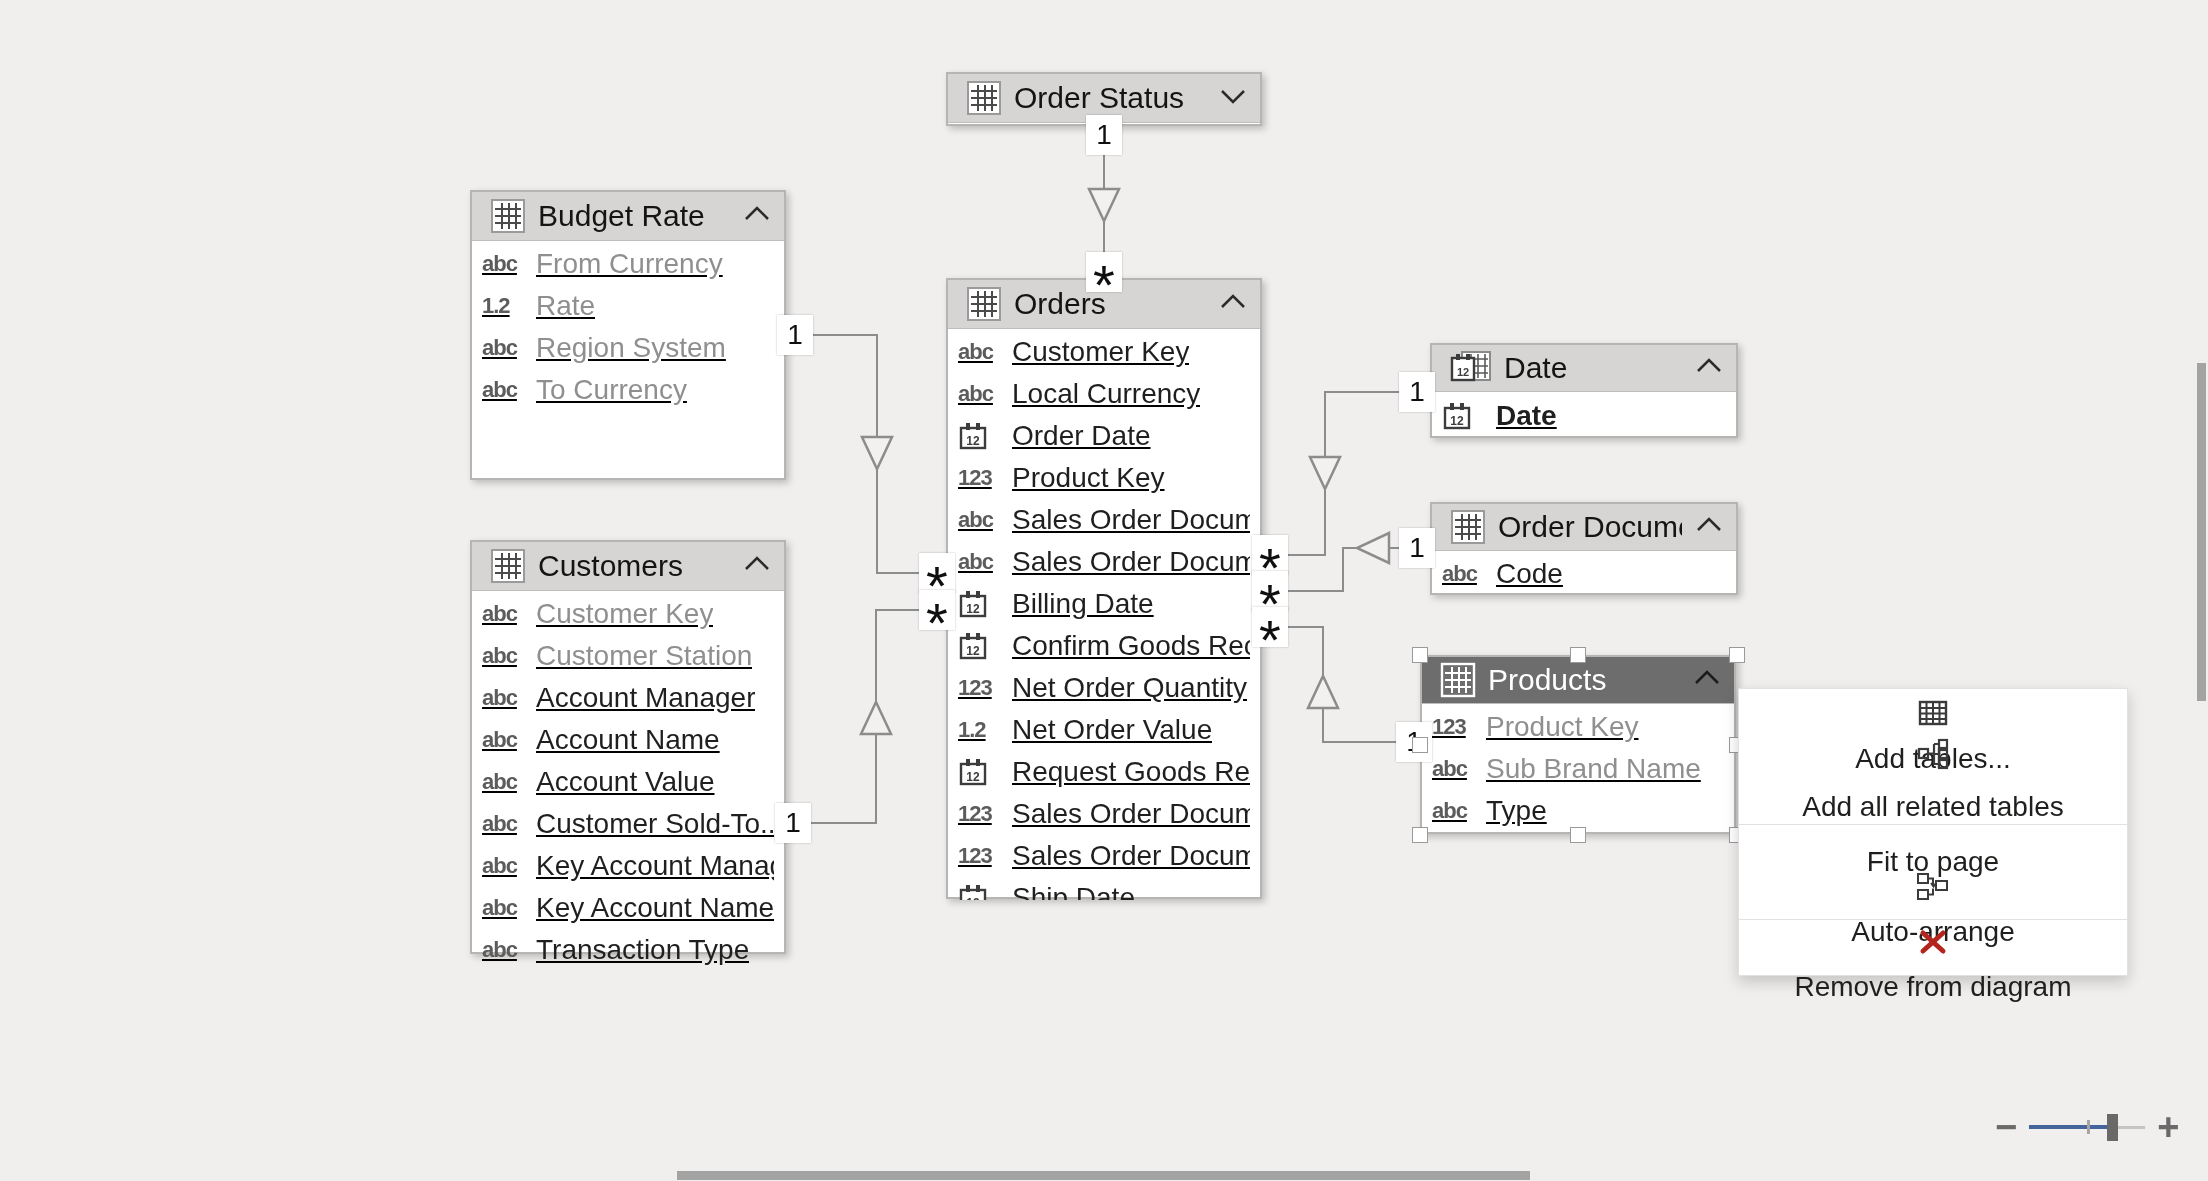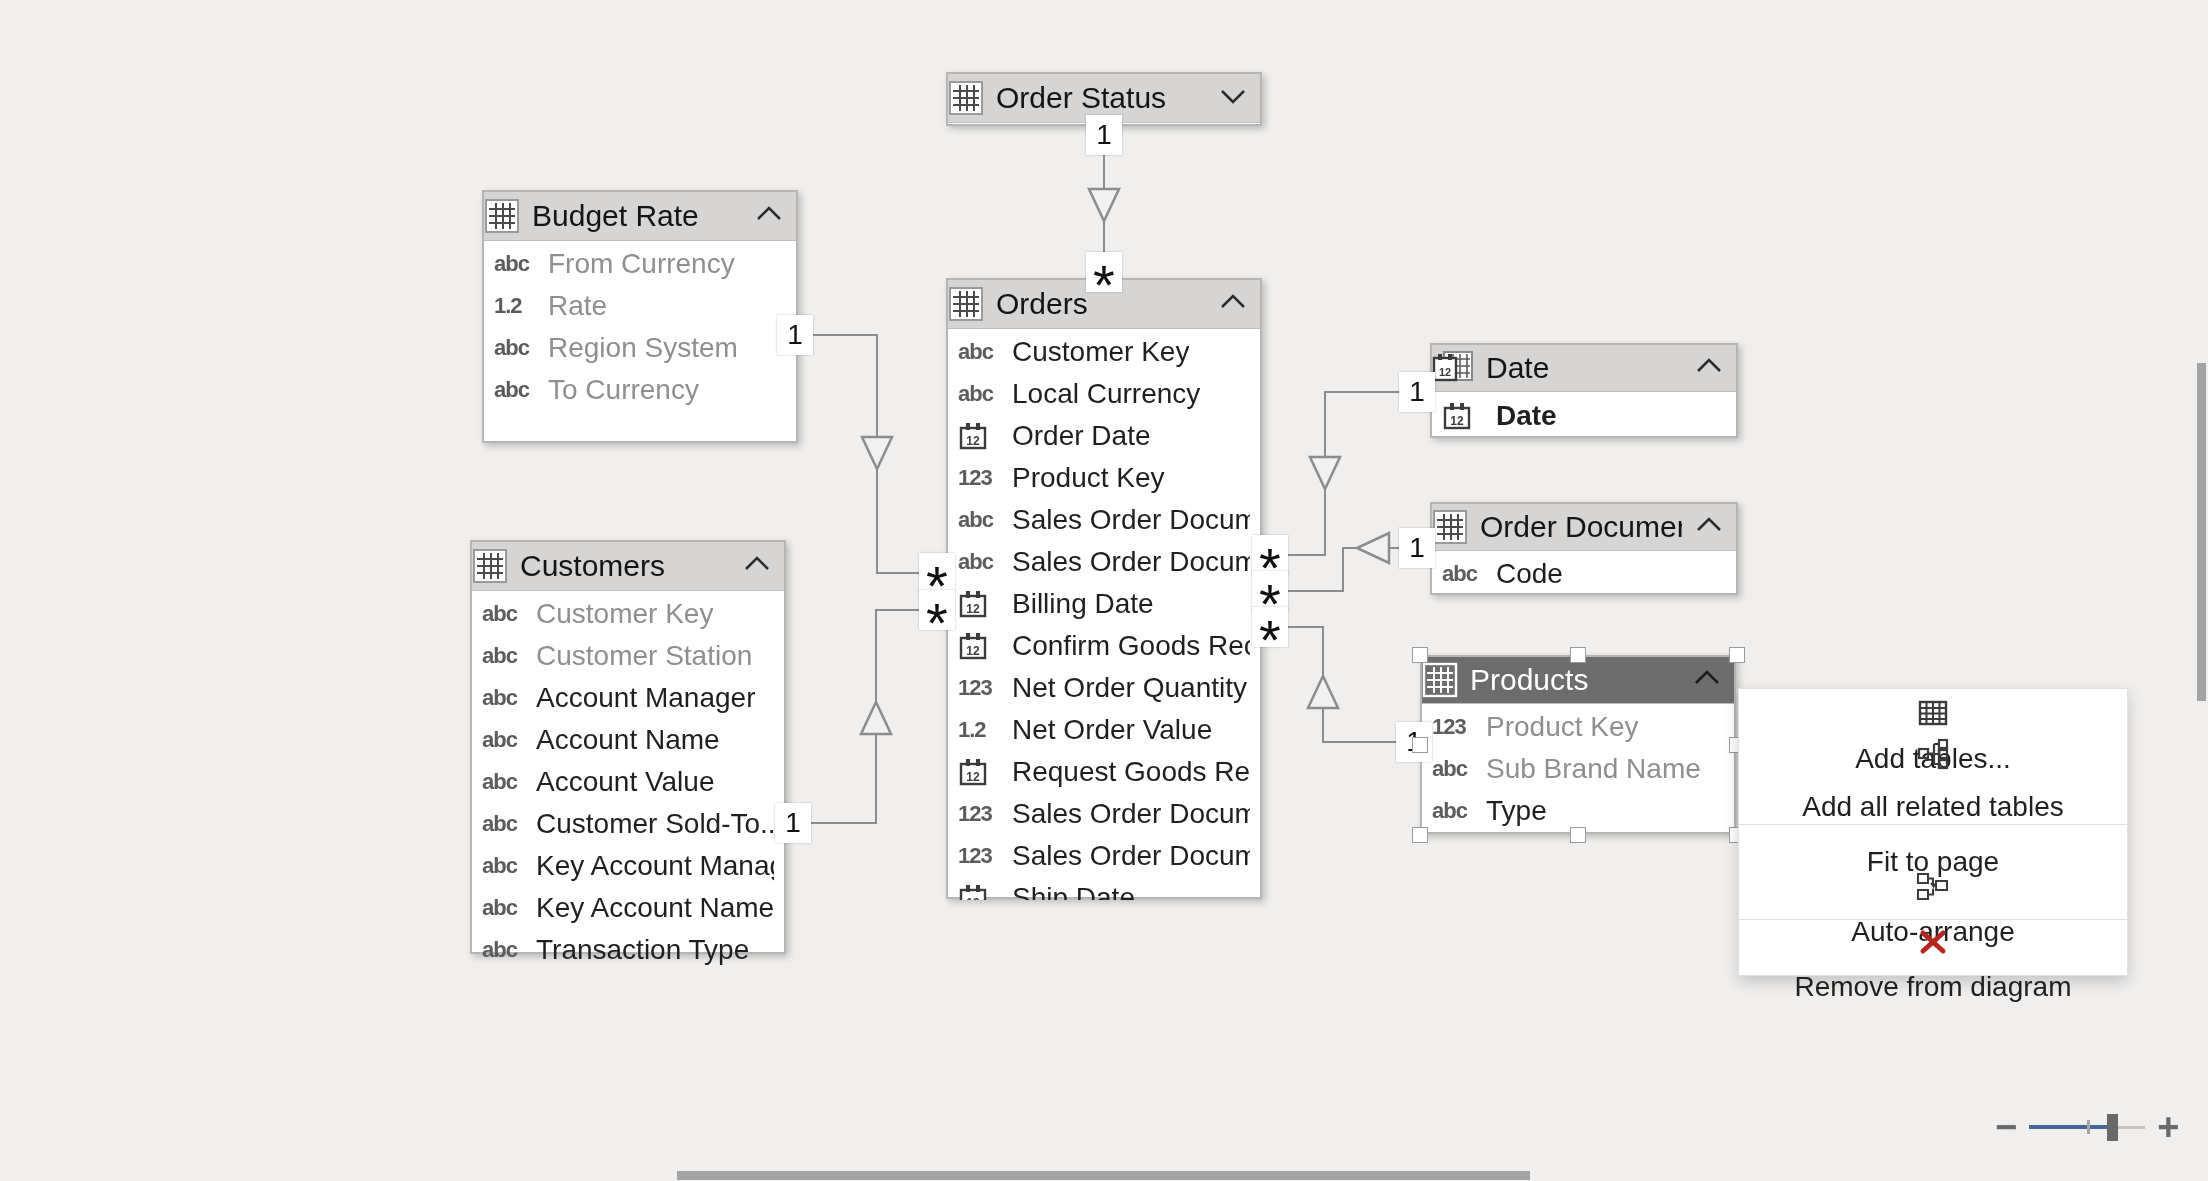--- a/index.html
+++ b/index.html
@@ -6,34 +6,34 @@
   body{font-family:"Liberation Sans", sans-serif; background:#f0efee;}
   #canvas{position:relative;width:2208px;height:1181px;overflow:hidden;background:#f0efee;}
 
   
   #rel-svg{position:absolute;left:0;top:0;z-index:1;}
 
   
   .table-card{position:absolute;background:#fff;border:2px solid #b7b5b3;
     box-shadow:3px 3px 7px rgba(0,0,0,.22);z-index:2;box-sizing:border-box;}
   .t-header{height:48px;background:#d6d5d4;display:flex;align-items:center;
-    padding:0 12px 0 0;gap:12px;border-bottom:1px solid #bfbdbb;}
+    padding:0 12px 0 18px;gap:12px;border-bottom:1px solid #bfbdbb;}
   .t-title{font-size:30px;color:#141414;white-space:nowrap;overflow:hidden;}
   .chev{margin-left:auto;flex:0 0 auto;}
   .hicon{flex:0 0 auto;display:flex;}
-  .fields{overflow:hidden;padding-top:2px;}
+  .fields{overflow:hidden;padding-top:2px;text-decoration:underline;}
   .frow{height:42px;display:flex;align-items:center;gap:10px;padding:0 10px;}
   .ficon-txt{font-weight:bold;font-size:22px;color:#5c5c5c;min-width:44px;letter-spacing:-1px;}
   .ficon-cal{min-width:44px;display:flex;align-items:center;}
   .flabel{font-size:28px;color:#1f1f1f;white-space:nowrap;overflow:hidden;}
   .flabel.muted{color:#8f8f8f;}
   .flabel.bold{font-weight:bold;}
 
   #card-order-status{left:946px;top:72px;width:316px;height:54px;}
-  #card-budget-rate{left:482px;top:190px;width:316px;height:253px;}
+  #card-budget-rate{left:470px;top:190px;width:316px;height:290px;}
   #card-customers{left:470px;top:540px;width:316px;height:414px;}
   #card-orders{left:946px;top:278px;width:316px;height:621px;}
   #card-date{left:1430px;top:343px;width:308px;height:95px;}
   #card-date .t-header{height:46px;}
   #card-date .frow{height:44px;}
   #card-order-documents{left:1430px;top:502px;width:308px;height:93px;}
   #card-order-documents .t-header{height:46px;}
   #card-products{left:1420px;top:655px;width:316px;height:179px;}
   #card-products .t-header{background:#6d6d6d;height:46px;}
   #card-products .t-title{color:#fff;}

